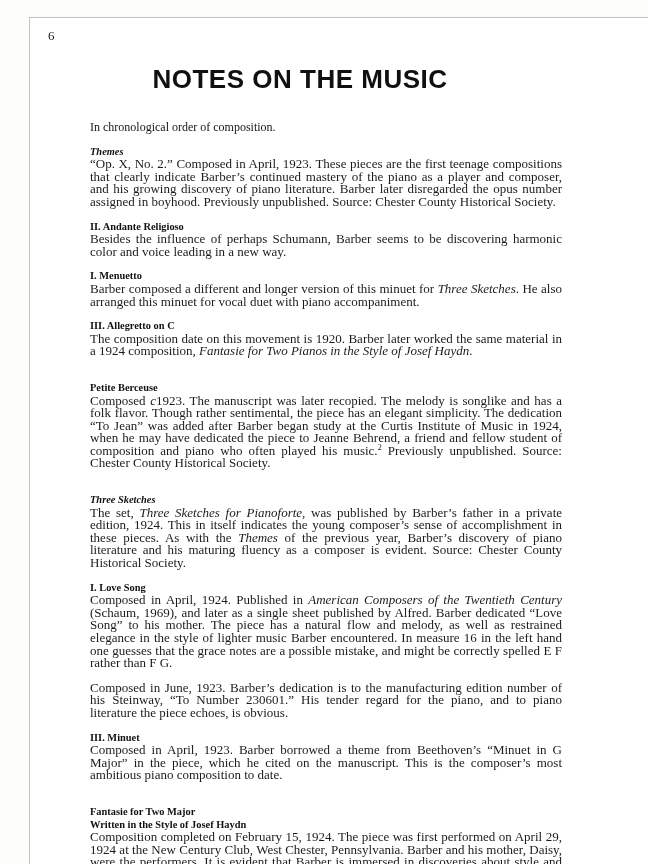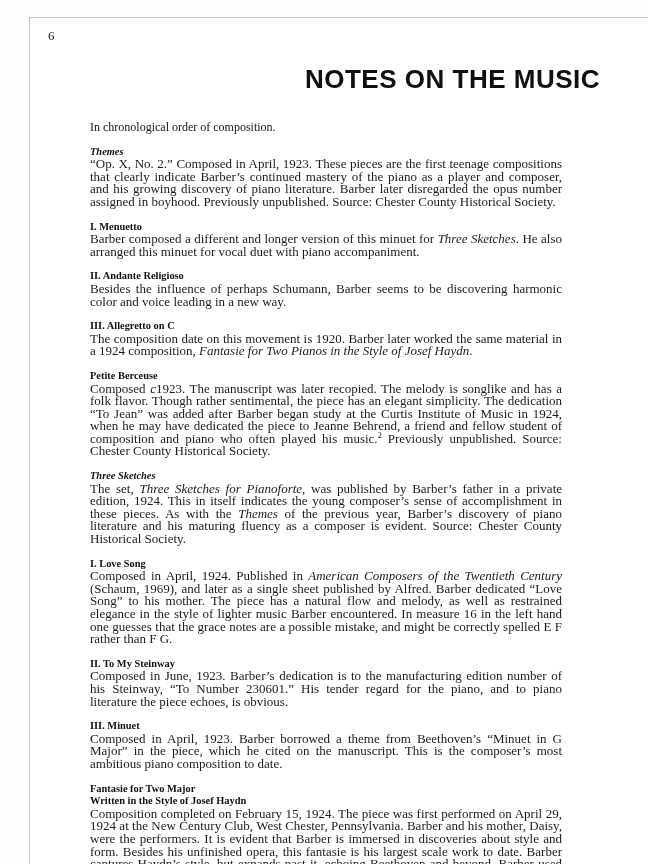--- a/index.html
+++ b/index.html
@@ -16,31 +16,31 @@
     border-left:1px solid #c3c3c3;
     border-top:1px solid #c3c3c3;
     background:#ffffff;
   }
   .page-number {
     position:absolute; left:48px; top:28px;
     font-size:13px; color:#1a1a1a;
   }
   .title {
     position:absolute; left:0; top:64px; width:600px;
-    text-align:right;
+    text-align:center;
     font-family:"Liberation Sans", sans-serif;
     font-weight:700; font-size:26px; letter-spacing:0.5px;
     color:#101010;
   }
   .content {
     position:absolute; left:90px; top:121px; width:472px;
   }
   .intro { font-size:12px; line-height:12.6px; }
   .section { margin-top:12px; }
-  .section.major { margin-top:12px; }
+  .section.major { margin-top:24px; }
   .sec-heading {
     font-size:10.4px; line-height:12.6px; font-weight:bold; color:#111;
   }
   .sec-heading.italic { font-style:italic; }
   .sec-body {
     font-size:13px; line-height:12.6px;
     text-align:justify; color:#1b1b1b;
   }
   .sec-body em { font-style:italic; }
   .sec-body sup { font-size:0.62em; vertical-align:super; line-height:0; }
@@ -55,45 +55,44 @@
 <h1 class="title">NOTES ON THE MUSIC</h1>
 
 <div class="content">
   <p class="intro">In chronological order of composition.</p>
   <div id="sections">
       <section class="section">
         <h3 class="sec-heading italic">Themes</h3>
         <p class="sec-body"><span>“Op. X, No. 2.” Composed in April, 1923. These pieces are the first teenage compositions that clearly indicate Barber’s continued mastery of the piano as a player and composer, and his growing discovery of piano literature. Barber later disregarded the opus number assigned in boyhood. Previously unpublished. Source: Chester County Historical Society.</span></p>
       </section>
       <section class="section">
+        <h3 class="sec-heading">II. Andante Religioso</h3>
+        <p class="sec-body"><span>Besides the influence of perhaps Schumann, Barber seems to be discovering harmonic color and voice leading in a new way.</span></p>
+      </section>
+      <section class="section">
         <h3 class="sec-heading">I. Menuetto</h3>
         <p class="sec-body"><span>Barber composed a different and longer version of this minuet for </span><em>Three Sketches</em><span>. He also arranged this minuet for vocal duet with piano accompaniment.</span></p>
-      </section>
-      <section class="section">
-        <h3 class="sec-heading">II. Andante Religioso</h3>
-        <p class="sec-body"><span>Besides the influence of perhaps Schumann, Barber seems to be discovering harmonic color and voice leading in a new way.</span></p>
       </section>
       <section class="section">
         <h3 class="sec-heading">III. Allegretto on C</h3>
         <p class="sec-body"><span>The composition date on this movement is 1920. Barber later worked the same material in a 1924 composition, </span><em>Fantasie for Two Pianos in the Style of Josef Haydn</em><span>.</span></p>
       </section>
       <section class="section major">
         <h3 class="sec-heading">Petite Berceuse</h3>
         <p class="sec-body"><span>Composed </span><em>c</em><span>1923. The manuscript was later recopied.  The melody is songlike and has a folk flavor. Though rather sentimental, the piece has an elegant simplicity. The dedication “To Jean” was added after Barber began study at the Curtis Institute of Music in 1924, when he may have dedicated the piece to Jeanne Behrend, a friend and fellow student of composition and piano who often played his music.</span><sup>2</sup><span> Previously unpublished. Source: Chester County Historical Society.</span></p>
       </section>
       <section class="section major">
         <h3 class="sec-heading italic">Three Sketches</h3>
         <p class="sec-body"><span>The set, </span><em>Three Sketches for Pianoforte</em><span>, was published by Barber’s father in a private edition, 1924. This in itself indicates the young composer’s sense of accomplishment in these pieces. As with the </span><em>Themes</em><span> of the previous year, Barber’s discovery of piano literature and his maturing fluency as a composer is evident. Source: Chester County Historical Society.</span></p>
       </section>
       <section class="section">
         <h3 class="sec-heading">I. Love Song</h3>
         <p class="sec-body"><span>Composed in April, 1924. Published in </span><em>American Composers of the Twentieth Century</em><span> (Schaum, 1969), and later as a single sheet published by Alfred. Barber dedicated “Love Song” to his mother. The piece has a natural flow and melody, as well as restrained elegance in the style of lighter music Barber encountered. In measure 16 in the left hand one guesses that the grace notes are a possible mistake, and might be correctly spelled E F rather than F G.</span></p>
       </section>
       <section class="section">
-        <h3 class="sec-heading">II. To My Steinway</h3>
         <p class="sec-body"><span>Composed in June, 1923. Barber’s dedication is to the manufacturing edition number of his Steinway, “To Number 230601.” His tender regard for the piano, and to piano literature the piece echoes, is obvious.</span></p>
       </section>
       <section class="section">
         <h3 class="sec-heading">III. Minuet</h3>
         <p class="sec-body"><span>Composed in April, 1923. Barber borrowed a theme from Beethoven’s “Minuet in G Major” in the piece, which he cited on the manuscript. This is the composer’s most ambitious piano composition to date.</span></p>
       </section>
       <section class="section major">
         <h3 class="sec-heading">Fantasie for Two Major</h3>
         <h3 class="sec-heading">Written in the Style of Josef Haydn</h3>
         <p class="sec-body"><span>Composition completed on February 15, 1924. The piece was first performed on April 29, 1924 at the New Century Club, West Chester, Pennsylvania. Barber and his mother, Daisy, were the performers. It is evident that Barber is immersed in discoveries about style and form. Besides his unfinished opera, this fantasie is his largest scale work to date. Barber captures Haydn’s style, but expands past it, echoing Beethoven and beyond. Barber used “Josef” as his spelling; “Joseph” is currently preferred</span></p>

